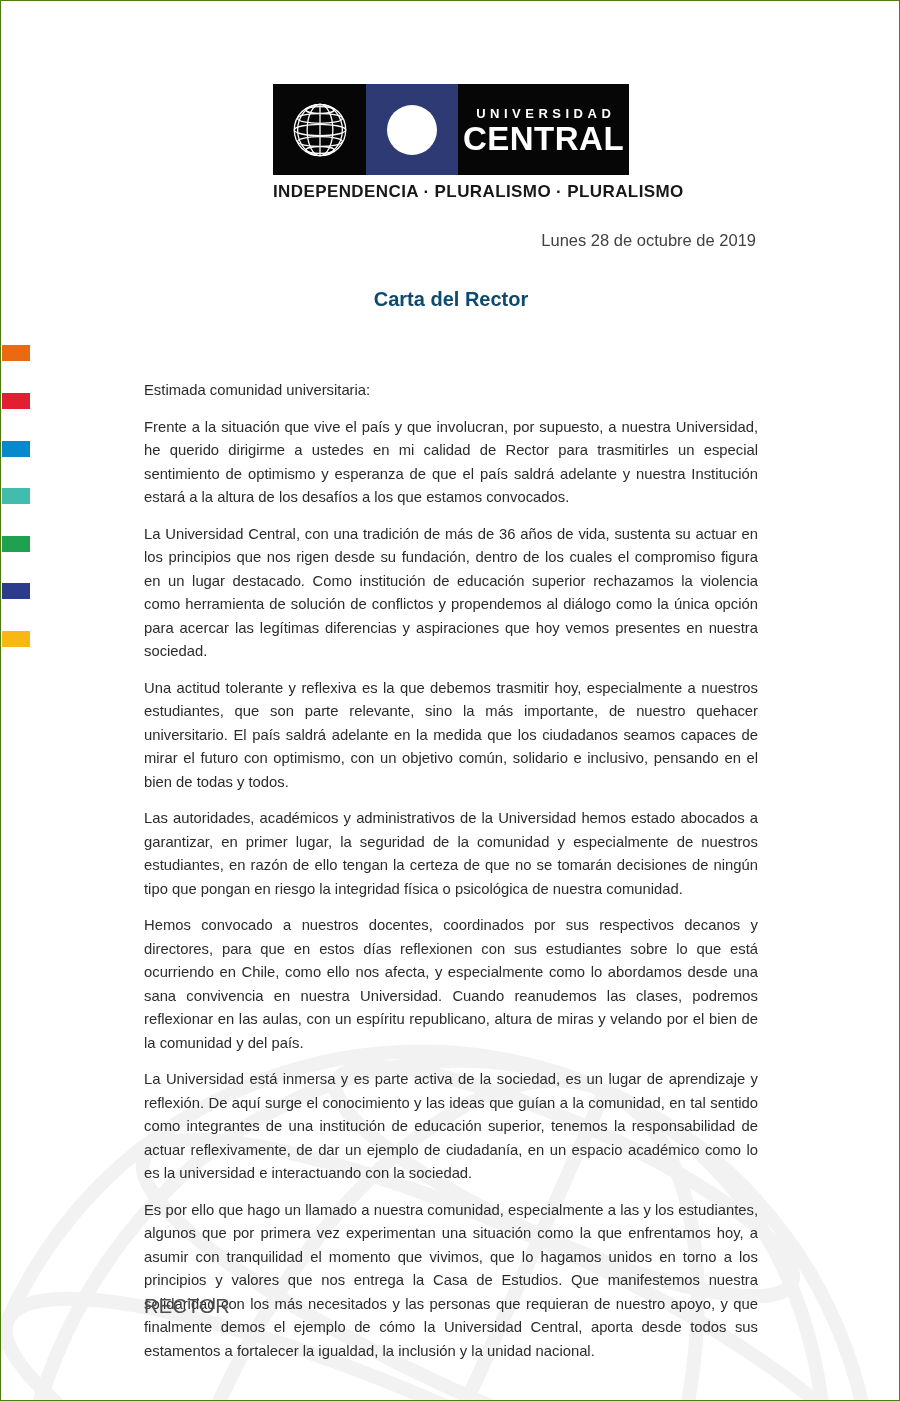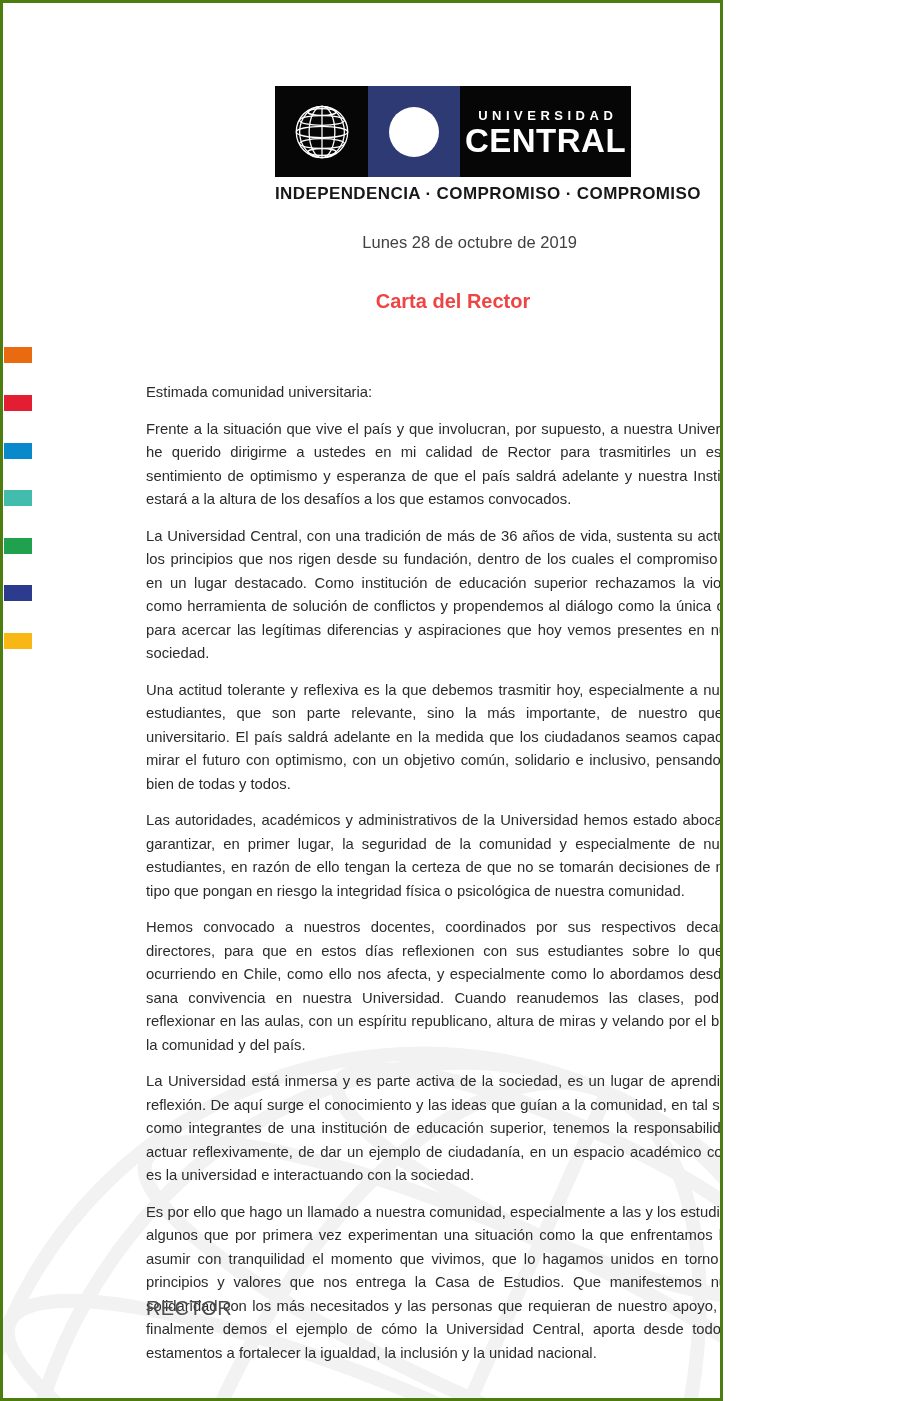--- a/index.html
+++ b/index.html
@@ -1,24 +1,24 @@
 <!DOCTYPE html>
 <html><head>
 <meta charset="utf-8">
 <style>
   * { margin: 0; padding: 0; box-sizing: border-box; }
   html, body { background: #ffffff; }
   body { font-family: "Liberation Sans", sans-serif; }
 
   .page {
     position: relative;
-    width: 723px;
+    width: 900px;
     height: 1401px;
     background: #ffffff;
-    border: 3px solid #4d7c0f;
+    border: 1px solid #4d7c0f;
     overflow: hidden;
   }
 
   
   .watermark {
     position: absolute;
     left: -55px;
     top: 1028px;
     width: 950px;
     height: 950px;
@@ -207,26 +207,26 @@
         </svg>
       </div>
       <div class="logo-blue-cell" style="background-color: rgb(45, 58, 116);">
         <div class="logo-circle"></div>
       </div>
       <div class="logo-text-cell">
         <div class="logo-line1">UNIVERSIDAD</div>
         <div class="logo-line2">CENTRAL</div>
       </div>
     </div>
-    <div class="logo-tagline">INDEPENDENCIA  ·  COMPROMISO  ·  COMPROMISO</div>
+    <div class="logo-tagline">INDEPENDENCIA  ·  PLURALISMO  ·  PLURALISMO</div>
   </div>
 
   <div class="date-line">Lunes 28 de octubre de 2019</div>
 
-  <div class="letter-title" style="color: #ef4444;">Carta del Rector</div>
+  <div class="letter-title" style="color: #0c4a6e;">Carta del Rector</div>
 
   <div class="letter-body">
     <p class="salutation">Estimada comunidad universitaria:</p>
     <p>Frente a la situación que vive el país y que involucran, por supuesto, a nuestra Universidad, he querido dirigirme a ustedes en mi calidad de Rector para trasmitirles un especial sentimiento de optimismo y esperanza de que el país saldrá adelante y nuestra Institución estará a la altura de los desafíos a los que estamos convocados.</p>
     <p>La Universidad Central, con una tradición de más de 36 años de vida, sustenta su actuar en los principios que nos rigen desde su fundación, dentro de los cuales el compromiso figura en un lugar destacado. Como institución de educación superior rechazamos la violencia como herramienta de solución de conflictos y propendemos al diálogo como la única opción para acercar las legítimas diferencias y aspiraciones que hoy vemos presentes en nuestra sociedad.</p>
     <p>Una actitud tolerante y reflexiva es la que debemos trasmitir hoy, especialmente a nuestros estudiantes, que son parte relevante, sino la más importante, de nuestro quehacer universitario. El país saldrá adelante en la medida que los ciudadanos seamos capaces de mirar el futuro con optimismo, con un objetivo común, solidario e inclusivo, pensando en el bien de todas y todos.</p>
     <p>Las autoridades, académicos y administrativos de la Universidad hemos estado abocados a garantizar, en primer lugar, la seguridad de la comunidad y especialmente de nuestros estudiantes, en razón de ello tengan la certeza de que no se tomarán decisiones de ningún tipo que pongan en riesgo la integridad física o psicológica de nuestra comunidad.</p>
     <p>Hemos convocado a nuestros docentes, coordinados por sus respectivos decanos y directores, para que en estos días reflexionen con sus estudiantes sobre lo que está ocurriendo en Chile, como ello nos afecta, y especialmente como lo abordamos desde una sana convivencia en nuestra Universidad. Cuando reanudemos las clases, podremos reflexionar en las aulas, con un espíritu republicano, altura de miras y velando por el bien de la comunidad y del país.</p>
     <p>La Universidad está inmersa y es parte activa de la sociedad, es un lugar de aprendizaje y reflexión. De aquí surge el conocimiento y las ideas que guían a la comunidad, en tal sentido como integrantes de una institución de educación superior, tenemos la responsabilidad de actuar reflexivamente, de dar un ejemplo de ciudadanía, en un espacio académico como lo es la universidad e interactuando con la sociedad.</p>
     <p>Es por ello que hago un llamado a nuestra comunidad, especialmente a las y los estudiantes, algunos que por primera vez experimentan una situación como la que enfrentamos hoy, a asumir con tranquilidad el momento que vivimos, que lo hagamos unidos en torno a los principios y valores que nos entrega la Casa de Estudios. Que manifestemos nuestra solidaridad con los más necesitados y las personas que requieran de nuestro apoyo, y que finalmente demos el ejemplo de cómo la Universidad Central, aporta desde todos sus estamentos a fortalecer la igualdad, la inclusión y la unidad nacional.</p>

